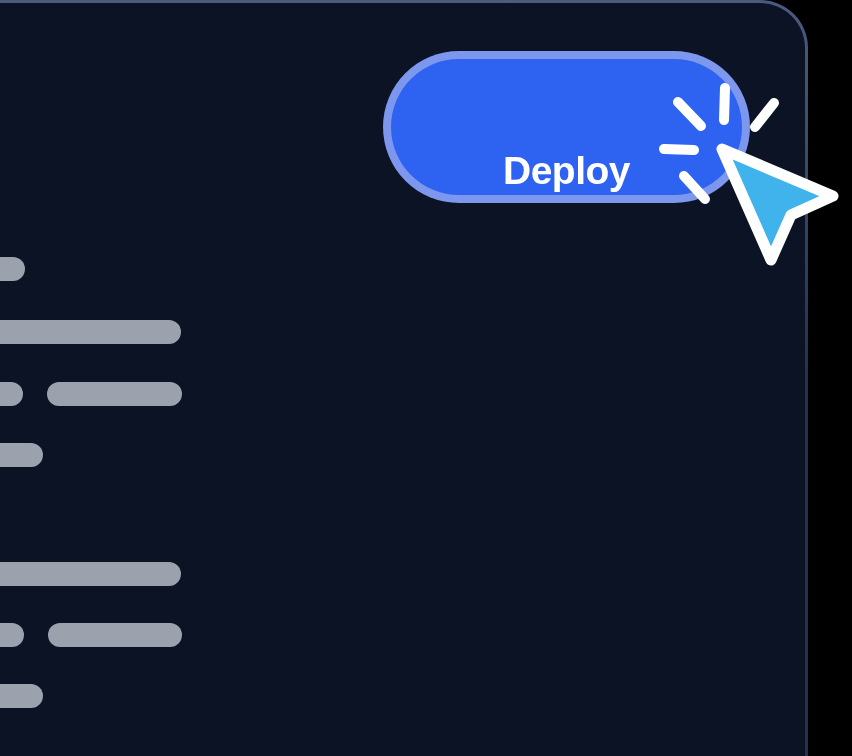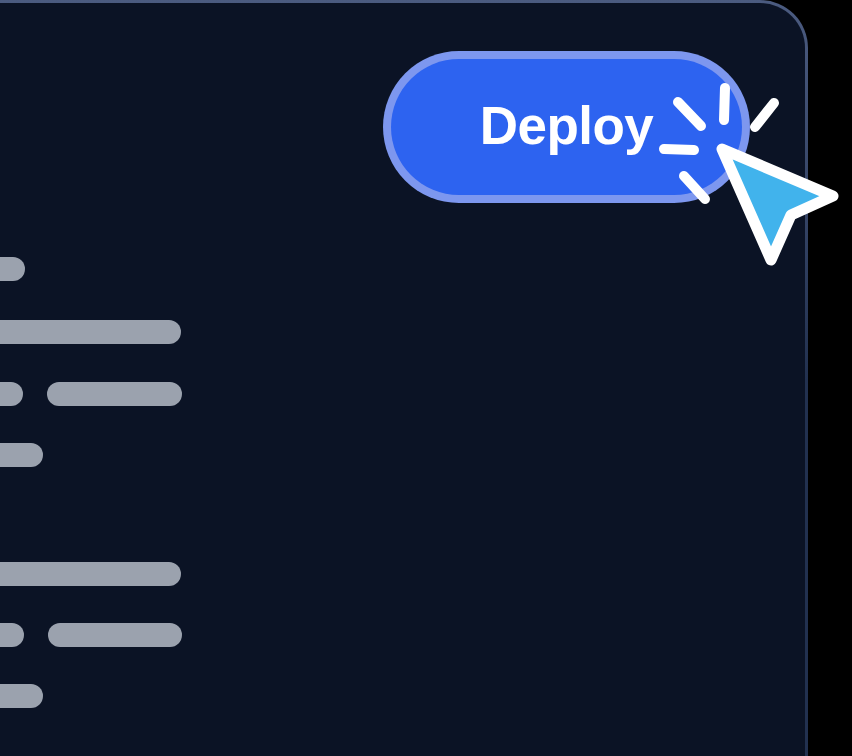--- a/index.html
+++ b/index.html
@@ -49,25 +49,25 @@
     z-index: 3;
   }
   .deploy-btn {
     position: absolute;
     inset: 8px;
     border: none;
     border-radius: 68px;
     background: var(--button-fill);
     color: var(--button-text);
     font-family: "Liberation Sans", sans-serif;
-    font-size: 53px;
+    font-size: 39px;
     font-weight: 600;
     letter-spacing: -0.5px;
     display: flex;
-    align-items: center;
+    align-items: flex-end;
     justify-content: center;
     cursor: pointer;
     padding: 0;
   }
   .deploy-btn span {
     position: relative;
     top: -2px;
   }
   .cursor-layer {
     position: absolute;

